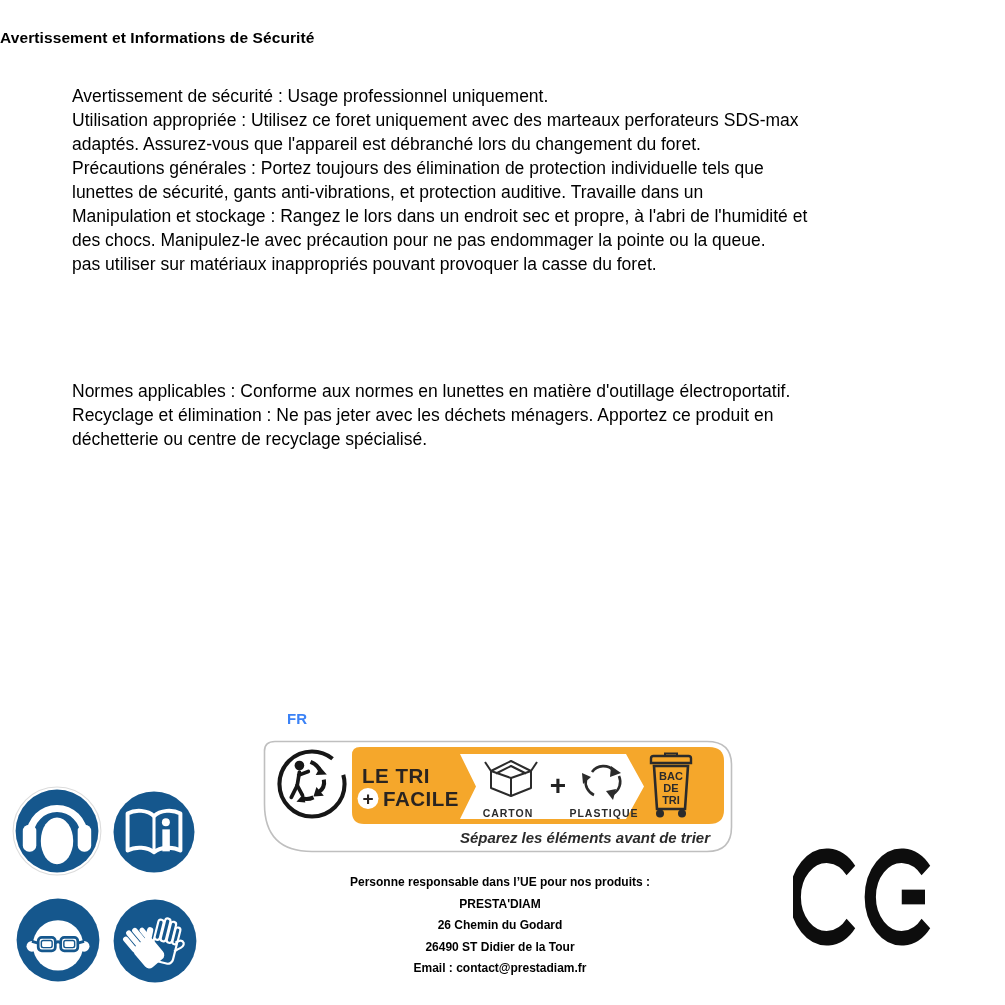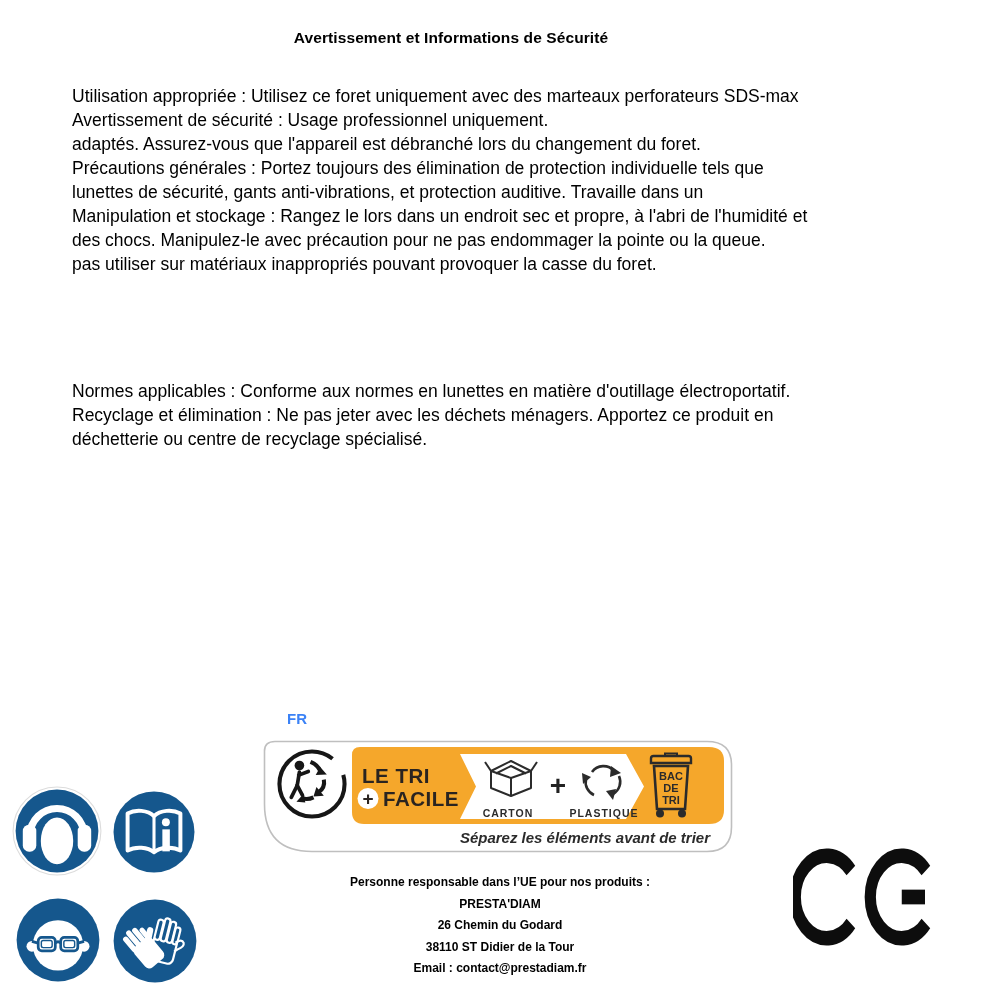--- a/index.html
+++ b/index.html
@@ -1,21 +1,21 @@
 <!DOCTYPE html>
 <html><head>
 <meta charset="utf-8">
 <style>
   html,body{margin:0;padding:0;background:#fff;}
   .page{
     position:relative;width:1005px;height:1005px;background:#fff;overflow:hidden;
     font-family:"Liberation Sans",sans-serif;color:#000;
   }
   .title{
-    position:absolute;top:29px;left:0;width:902px;text-align:center;
+    position:absolute;top:29px;left:0;width:902px;text-align:left;
     font-size:15.5px;font-weight:700;letter-spacing:.1px;
   }
   .para{position:absolute;left:72px;font-size:17.5px;line-height:24px;white-space:nowrap;}
   .para1{top:84px;}
   .para2{top:379px;}
   .icon{position:absolute;}
   .fr-label{position:absolute;left:287px;top:710px;font-size:15px;font-weight:700;color:#3b82f6;}
   .banner{position:absolute;left:263px;top:740px;}
   .resp{
     position:absolute;left:240px;top:872px;width:520px;text-align:center;
@@ -26,22 +26,22 @@
   text{font-family:"Liberation Sans",sans-serif;}
 </style>
 </head>
 <body>
 
 <div class="page">
 
   <div class="title">Avertissement et Informations de Sécurité</div>
 
   <div class="para para1">
+    <div>Avertissement de sécurité : Usage professionnel uniquement.</div>
     <div>Utilisation appropriée : Utilisez ce foret uniquement avec des marteaux perforateurs SDS-max</div>
-    <div>Avertissement de sécurité : Usage professionnel uniquement.</div>
     <div>adaptés. Assurez-vous que l'appareil est débranché lors du changement du foret.</div>
     <div>Précautions générales : Portez toujours des élimination de protection individuelle tels que</div>
     <div>lunettes de sécurité, gants anti-vibrations, et protection auditive. Travaille dans un</div>
     <div>Manipulation et stockage : Rangez le lors dans un endroit sec et propre, à l'abri de l'humidité et</div>
     <div>des chocs. Manipulez-le avec précaution pour ne pas endommager la pointe ou la queue.</div>
     <div>pas utiliser sur matériaux inappropriés pouvant provoquer la casse du foret.</div>
   </div>
 
   <div class="para para2">
     <div>Normes applicables : Conforme aux normes en lunettes en matière d'outillage électroportatif.</div>
@@ -184,21 +184,21 @@
       <text x="23" y="51" text-anchor="middle" font-size="11" font-weight="700" fill="#2b2b2b">TRI</text>
     </g>
 
     <text x="447" y="103" text-anchor="end" font-size="15" font-style="italic" font-weight="700" fill="#2b2b2b">Séparez les éléments avant de trier</text>
   </svg>
 
   <div class="resp">
     <div>Personne responsable dans l’UE pour nos produits :</div>
     <div>PRESTA'DIAM</div>
     <div>26 Chemin du Godard</div>
-    <div>38110 ST Didier de la Tour</div>
+    <div>26490 ST Didier de la Tour</div>
     <div>Email : contact@prestadiam.fr</div>
   </div>
 
   <svg class="ce" width="150" height="108" viewBox="0 0 200 110" preserveAspectRatio="none">
     <g fill="none" stroke="#0d0d0d" stroke-width="15">
       <path d="M77.2,28 A42,42 0 1 0 77.2,82"></path>
       <path d="M177.2,28 A42,42 0 1 0 177.2,82"></path>
       <path d="M145,55 H176"></path>
     </g>
   </svg>

